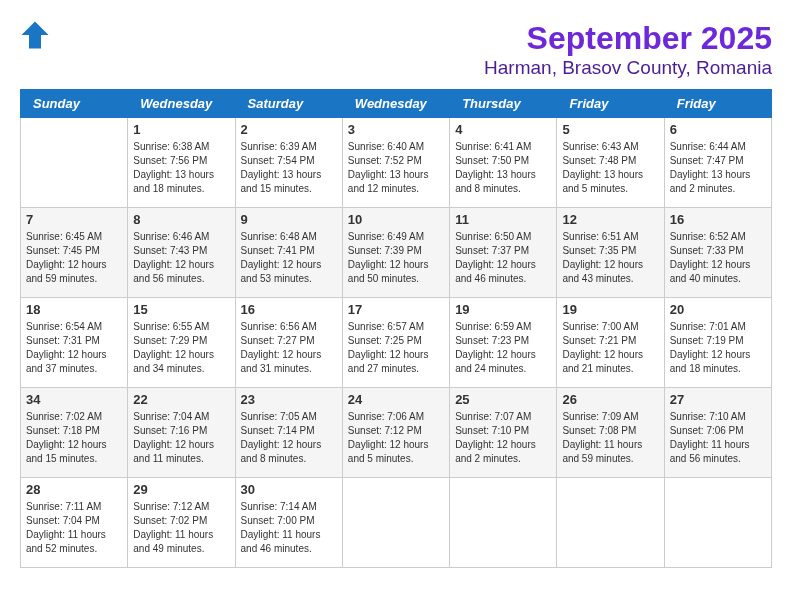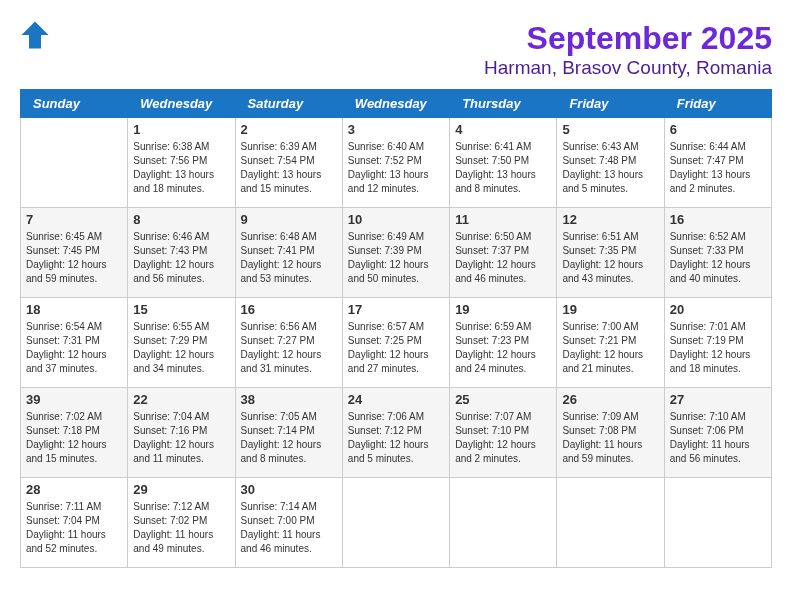--- a/index.html
+++ b/index.html
@@ -200,29 +200,29 @@
           <div class="day-num">19</div>
           <div class="day-info">Sunrise: 7:00 AM<br>Sunset: 7:21 PM<br>Daylight: 12 hours<br>and 21 minutes.</div>
         </td>
         <td>
           <div class="day-num">20</div>
           <div class="day-info">Sunrise: 7:01 AM<br>Sunset: 7:19 PM<br>Daylight: 12 hours<br>and 18 minutes.</div>
         </td>
       </tr>
       <tr>
         <td>
-          <div class="day-num">39</div>
+          <div class="day-num">34</div>
           <div class="day-info">Sunrise: 7:02 AM<br>Sunset: 7:18 PM<br>Daylight: 12 hours<br>and 15 minutes.</div>
         </td>
         <td>
           <div class="day-num">22</div>
           <div class="day-info">Sunrise: 7:04 AM<br>Sunset: 7:16 PM<br>Daylight: 12 hours<br>and 11 minutes.</div>
         </td>
         <td>
-          <div class="day-num">38</div>
+          <div class="day-num">23</div>
           <div class="day-info">Sunrise: 7:05 AM<br>Sunset: 7:14 PM<br>Daylight: 12 hours<br>and 8 minutes.</div>
         </td>
         <td>
           <div class="day-num">24</div>
           <div class="day-info">Sunrise: 7:06 AM<br>Sunset: 7:12 PM<br>Daylight: 12 hours<br>and 5 minutes.</div>
         </td>
         <td>
           <div class="day-num">25</div>
           <div class="day-info">Sunrise: 7:07 AM<br>Sunset: 7:10 PM<br>Daylight: 12 hours<br>and 2 minutes.</div>
         </td>

